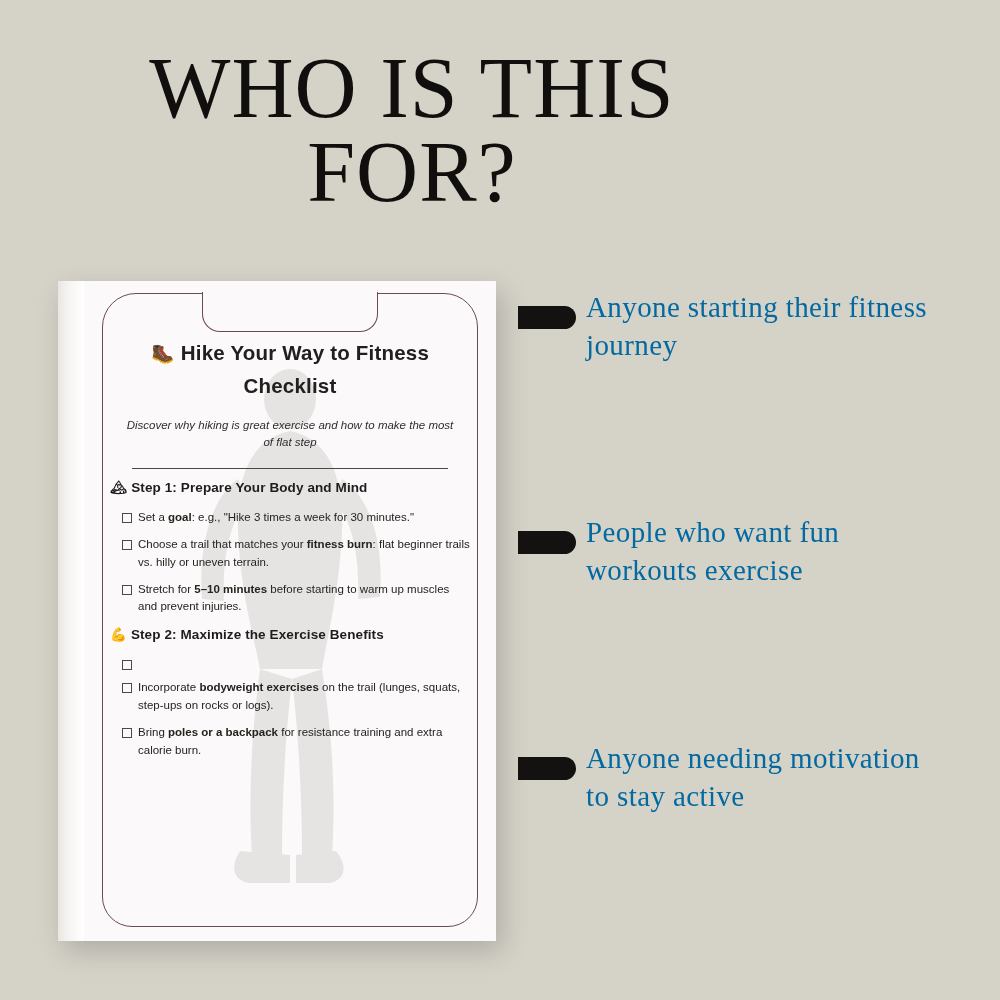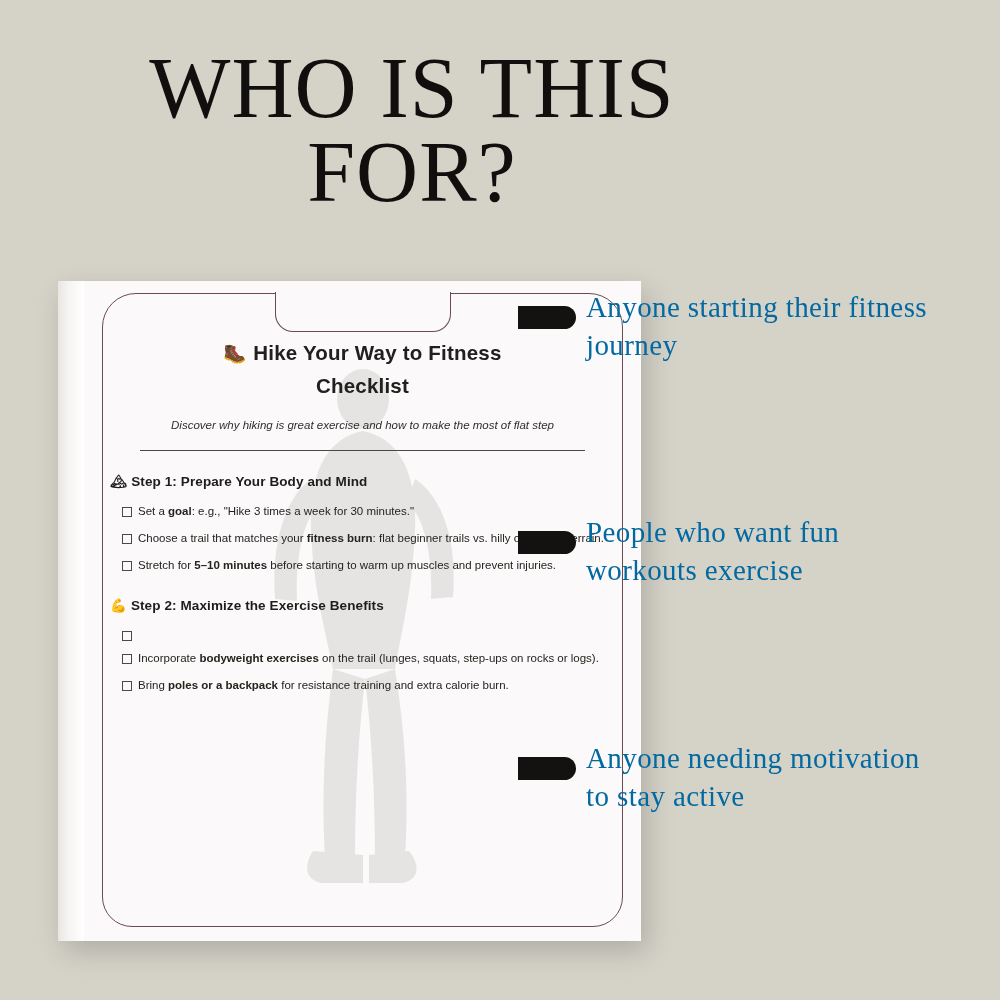--- a/index.html
+++ b/index.html
@@ -29,21 +29,21 @@
     color: #100f0d;
     font-weight: 400;
   }
   .headline .l2 { display: block; }
 
   
   .book {
     position: absolute;
     left: 58px;
     top: 281px;
-    width: 583px;
+    width: 438px;
     height: 660px;
     text-decoration: underline;
   }
   .book-shadow {
     position: absolute;
     left: 0; top: 0;
     width: 100%; height: 100%;
     background: #ffffff;
     box-shadow: 6px 10px 26px rgba(0,0,0,0.18);
   }
@@ -140,21 +140,21 @@
     line-height: 1.55;
     padding: 0 14px;
   }
   .divider {
     margin: 16px auto 0;
     width: 88%;
     border-bottom: 1px solid #4a4747;
   }
 
   .step {
-    margin-top: 22px;
+    margin-top: 10px;
   }
   .step-head {
     font-size: 13.5px;
     font-weight: 700;
     color: #1e1d1c;
     letter-spacing: 0.1px;
   }
   .step-head .emoji { margin-right: 4px; }
   .items { margin-top: 14px; }
   .item {

